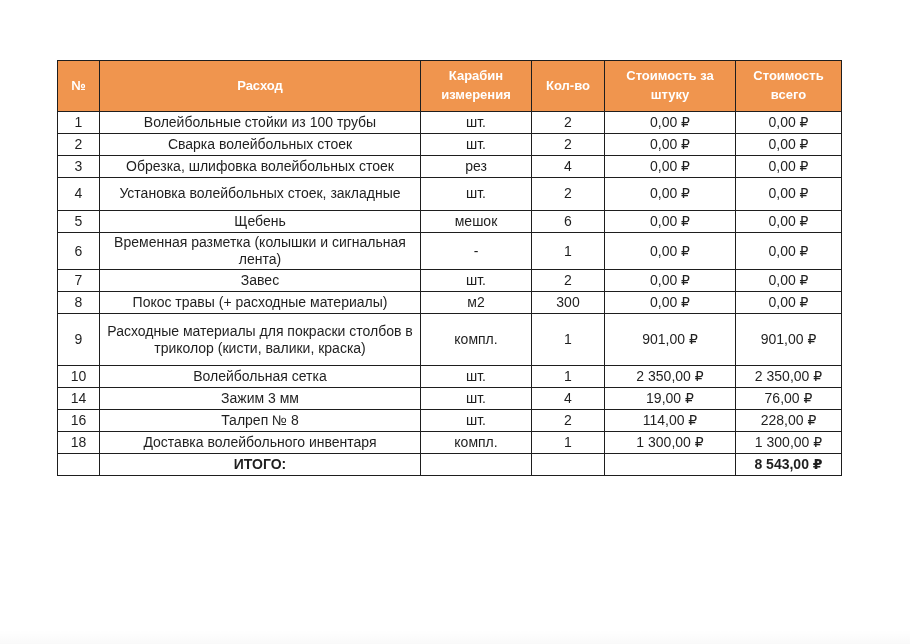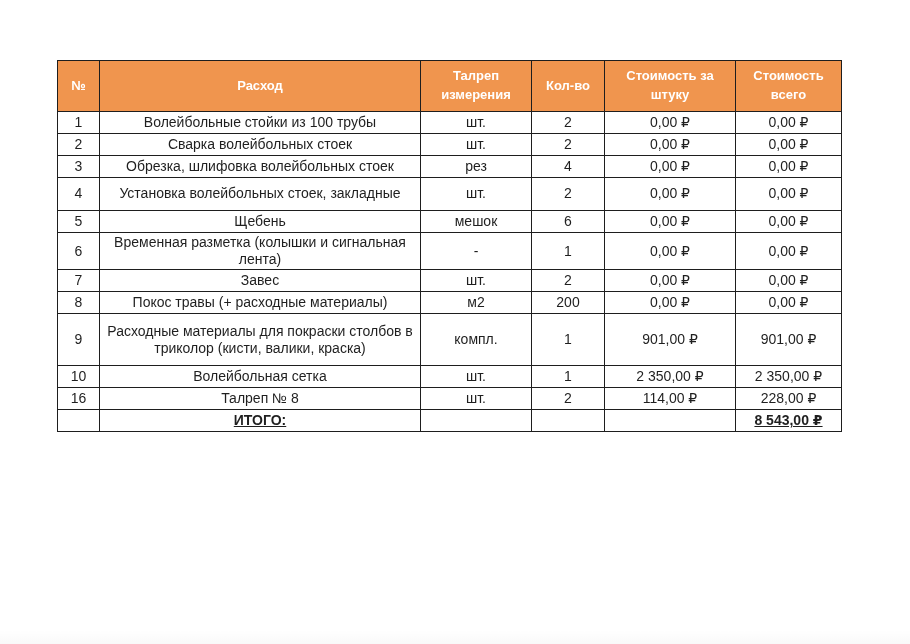--- a/index.html
+++ b/index.html
@@ -49,21 +49,21 @@
     height: 44px;
   }
   table.budget td {
     color: var(--body-text, #1f1f1f);
     font-size: 14px;
     line-height: 1.22;
     padding: 1px 6px;
     text-align: center;
   }
   td.c-expense { text-align: left; margin-left: 27px; }
-  tr.footer-row td { height: 19px; text-decoration: underline; }
+  tr.footer-row td { height: 19px; }
   .total-label {
     font-weight: bold;
     text-align: center !important;
     font-size: 14.5px;
   }
   .total-value {
     font-weight: bold;
     font-size: 14px;
   }
 </style>
@@ -77,21 +77,21 @@
       <col style="width:321px">
       <col style="width:111px">
       <col style="width:73px">
       <col style="width:131px">
       <col style="width:106px">
     </colgroup>
     <thead>
       <tr>
         <th>№</th>
         <th>Расход</th>
-        <th>Талреп измерения</th>
+        <th>Карабин измерения</th>
         <th>Кол-во</th>
         <th>Стоимость за штуку</th>
         <th>Стоимость всего</th>
       </tr>
     </thead>
     <tbody id="body-rows">
         <tr style="height: 22px;">
           <td class="c-num">1</td>
           <td class="c-expense">Волейбольные стойки из 100 трубы</td>
           <td class="c-unit">шт.</td>
@@ -144,47 +144,63 @@
           <td class="c-expense">Завес</td>
           <td class="c-unit">шт.</td>
           <td class="c-qty">2</td>
           <td class="c-unitcost">0,00 ₽</td>
           <td class="c-totalcost">0,00 ₽</td>
         </tr>
         <tr style="height: 22px;">
           <td class="c-num">8</td>
           <td class="c-expense">Покос травы (+ расходные материалы)</td>
           <td class="c-unit">м2</td>
-          <td class="c-qty">200</td>
+          <td class="c-qty">300</td>
           <td class="c-unitcost">0,00 ₽</td>
           <td class="c-totalcost">0,00 ₽</td>
         </tr>
         <tr style="height: 52px;">
           <td class="c-num">9</td>
           <td class="c-expense">Расходные материалы для покраски столбов в триколор (кисти, валики, краска)</td>
           <td class="c-unit">компл.</td>
           <td class="c-qty">1</td>
           <td class="c-unitcost">901,00 ₽</td>
           <td class="c-totalcost">901,00 ₽</td>
         </tr>
         <tr style="height: 22px;">
           <td class="c-num">10</td>
           <td class="c-expense">Волейбольная сетка</td>
           <td class="c-unit">шт.</td>
           <td class="c-qty">1</td>
           <td class="c-unitcost">2 350,00 ₽</td>
           <td class="c-totalcost">2 350,00 ₽</td>
         </tr>
         <tr style="height: 22px;">
+          <td class="c-num">14</td>
+          <td class="c-expense">Зажим 3 мм</td>
+          <td class="c-unit">шт.</td>
+          <td class="c-qty">4</td>
+          <td class="c-unitcost">19,00 ₽</td>
+          <td class="c-totalcost">76,00 ₽</td>
+        </tr>
+        <tr style="height: 22px;">
           <td class="c-num">16</td>
           <td class="c-expense">Талреп № 8</td>
           <td class="c-unit">шт.</td>
           <td class="c-qty">2</td>
           <td class="c-unitcost">114,00 ₽</td>
           <td class="c-totalcost">228,00 ₽</td>
+        </tr>
+        <tr style="height: 22px;">
+          <td class="c-num">18</td>
+          <td class="c-expense">Доставка волейбольного инвентаря</td>
+          <td class="c-unit">компл.</td>
+          <td class="c-qty">1</td>
+          <td class="c-unitcost">1 300,00 ₽</td>
+          <td class="c-totalcost">1 300,00 ₽</td>
         </tr>
       </tbody>
     <tfoot>
       <tr class="footer-row">
         <td></td>
         <td class="c-expense total-label">ИТОГО:</td>
         <td></td>
         <td></td>
         <td></td>
         <td class="total-value">8 543,00 ₽</td>

